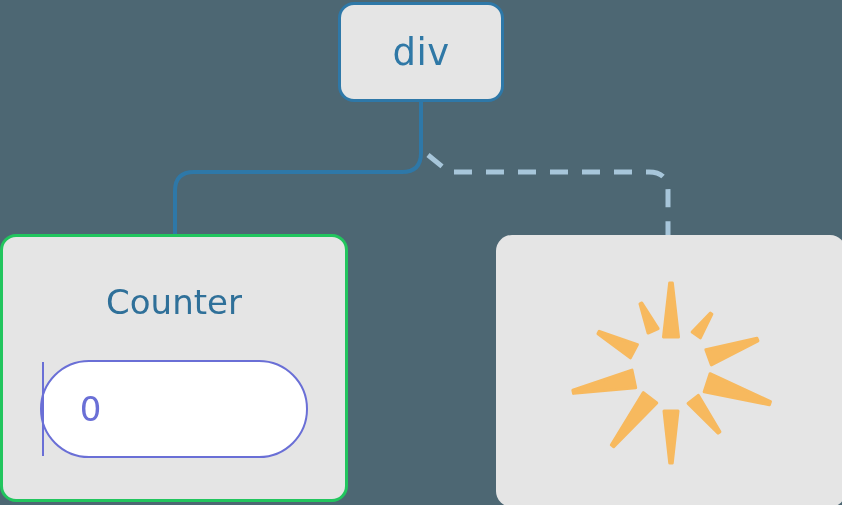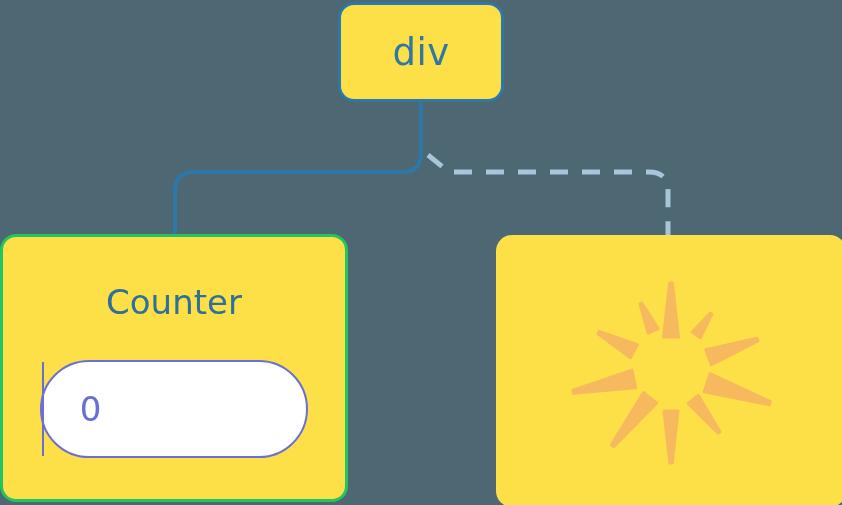--- a/index.html
+++ b/index.html
@@ -29,21 +29,21 @@
     left: 0;
     top: 0;
     width: 842px;
     height: 505px;
     z-index: 1;
   }
 
   
   .card {
     position: absolute;
-    background: #fde047;
+    background: #e5e5e5;
     box-sizing: border-box;
     z-index: 2;
   }
 
   
   #node-div {
     left: 338px;
     top: 2px;
     width: 166px;
     height: 100px;

